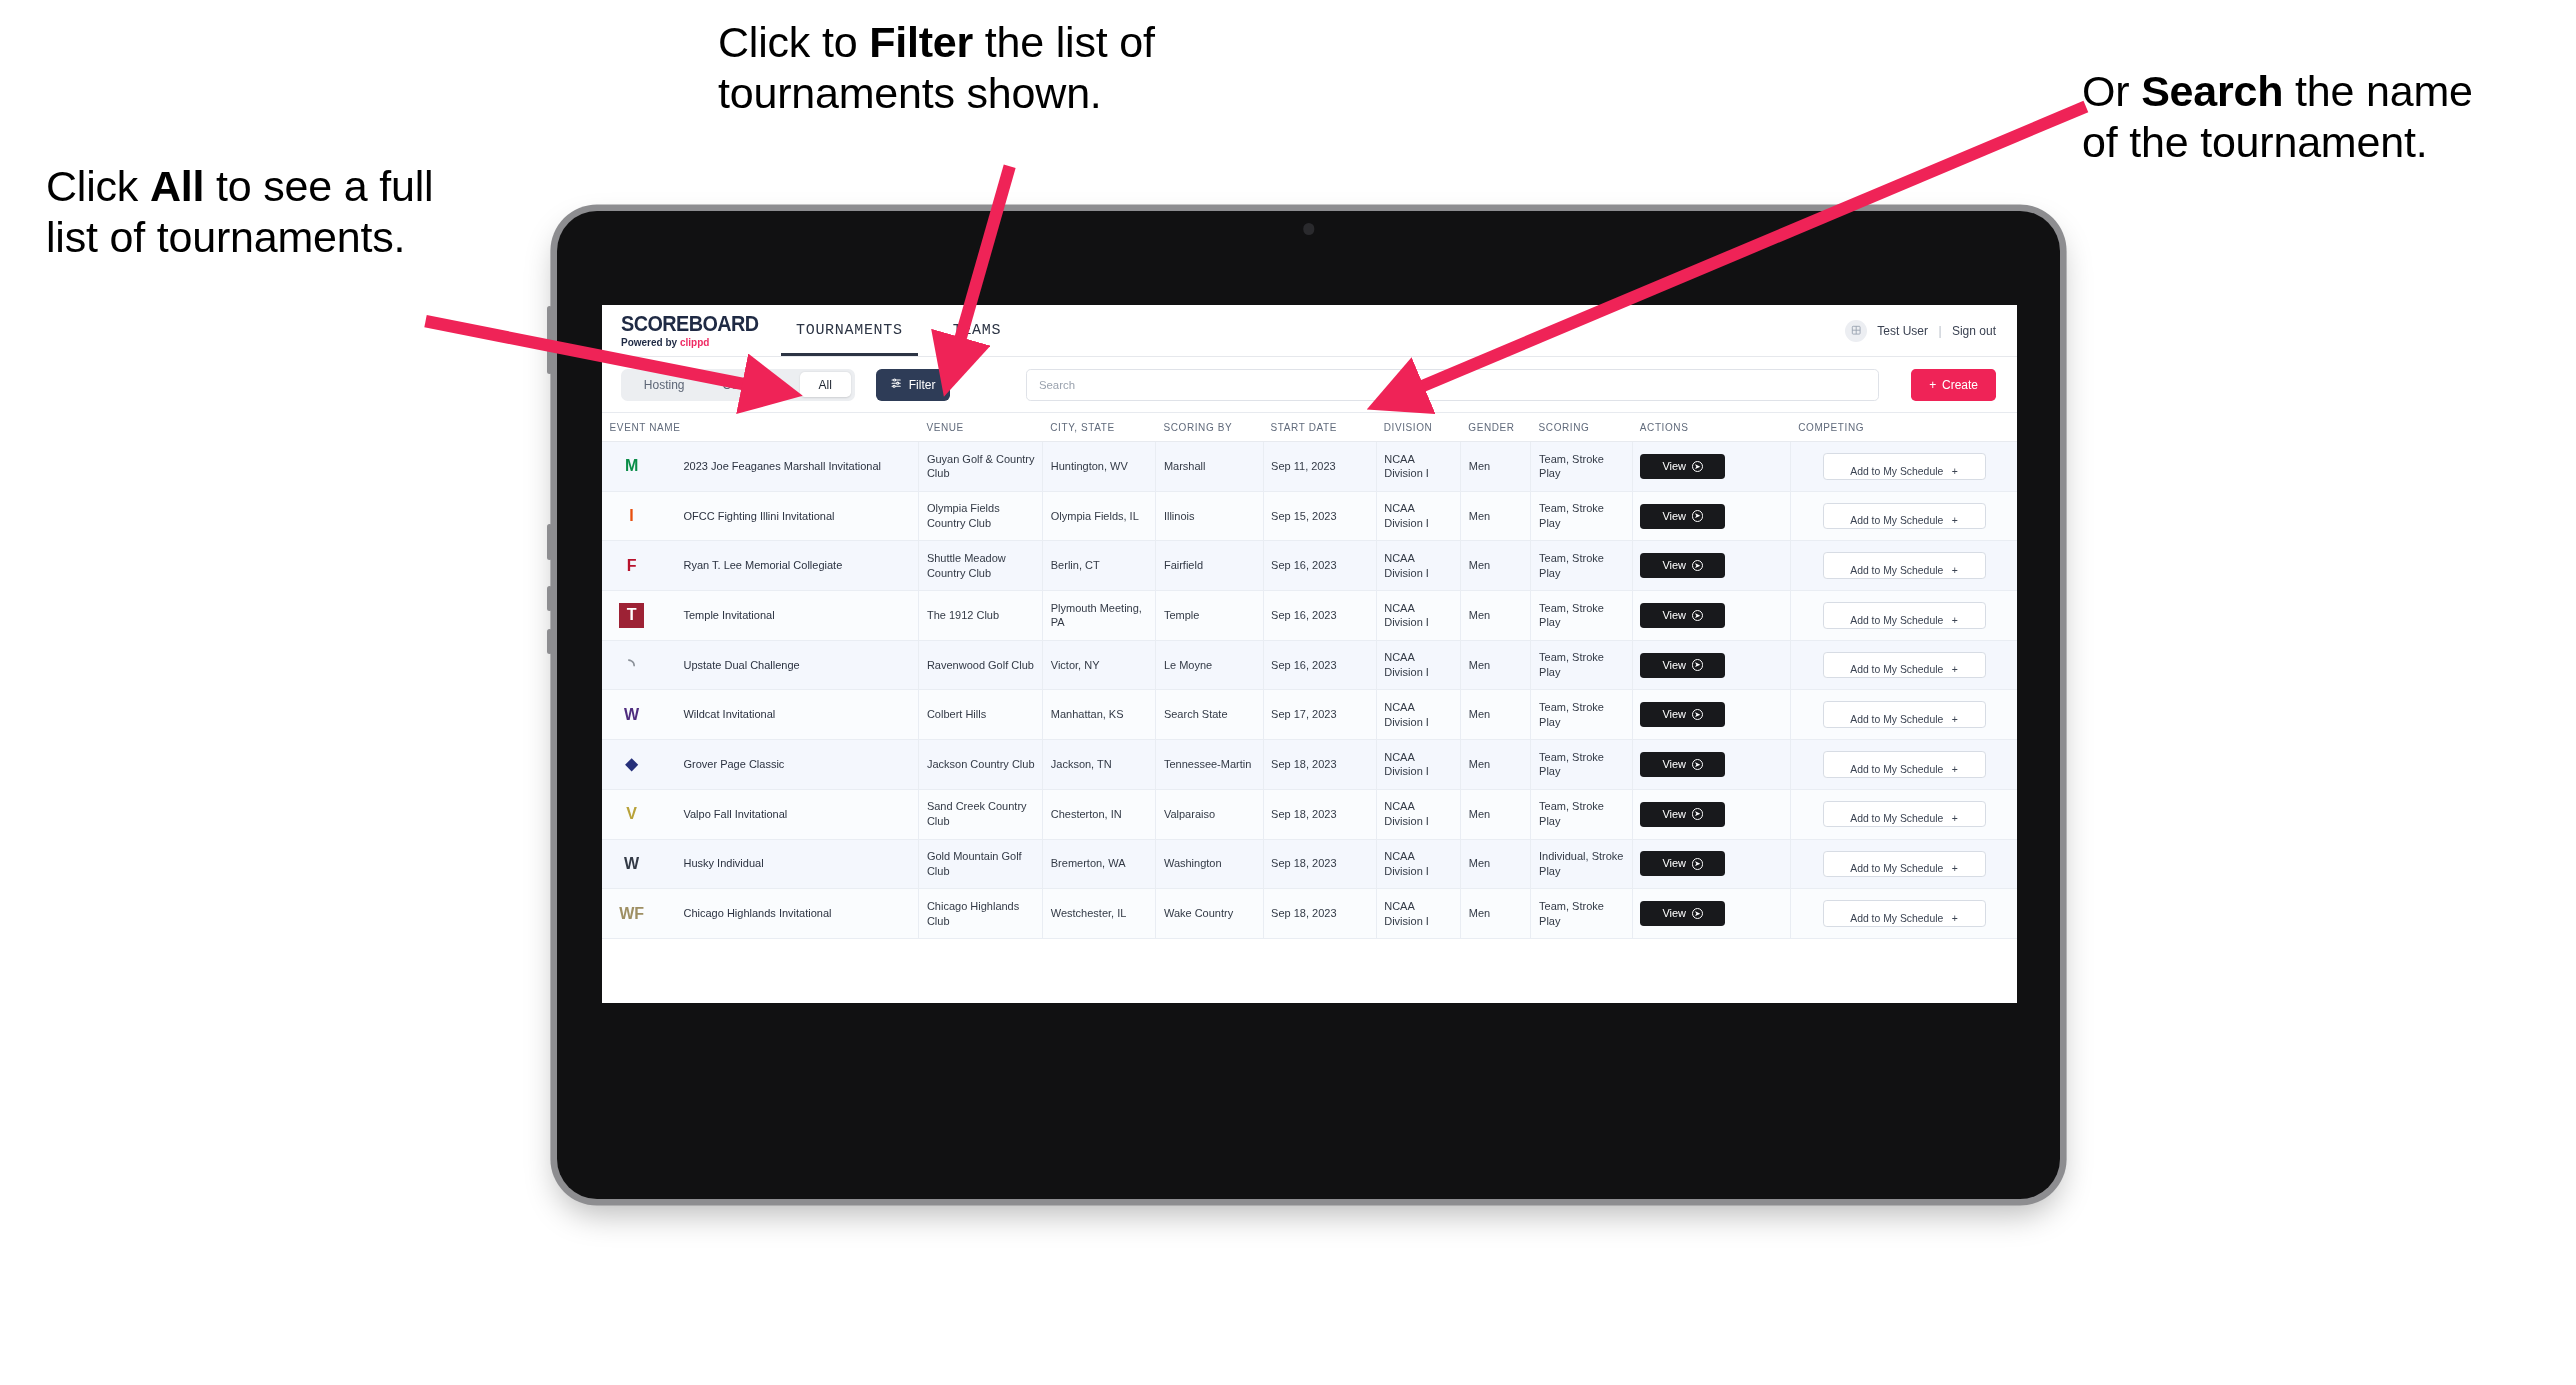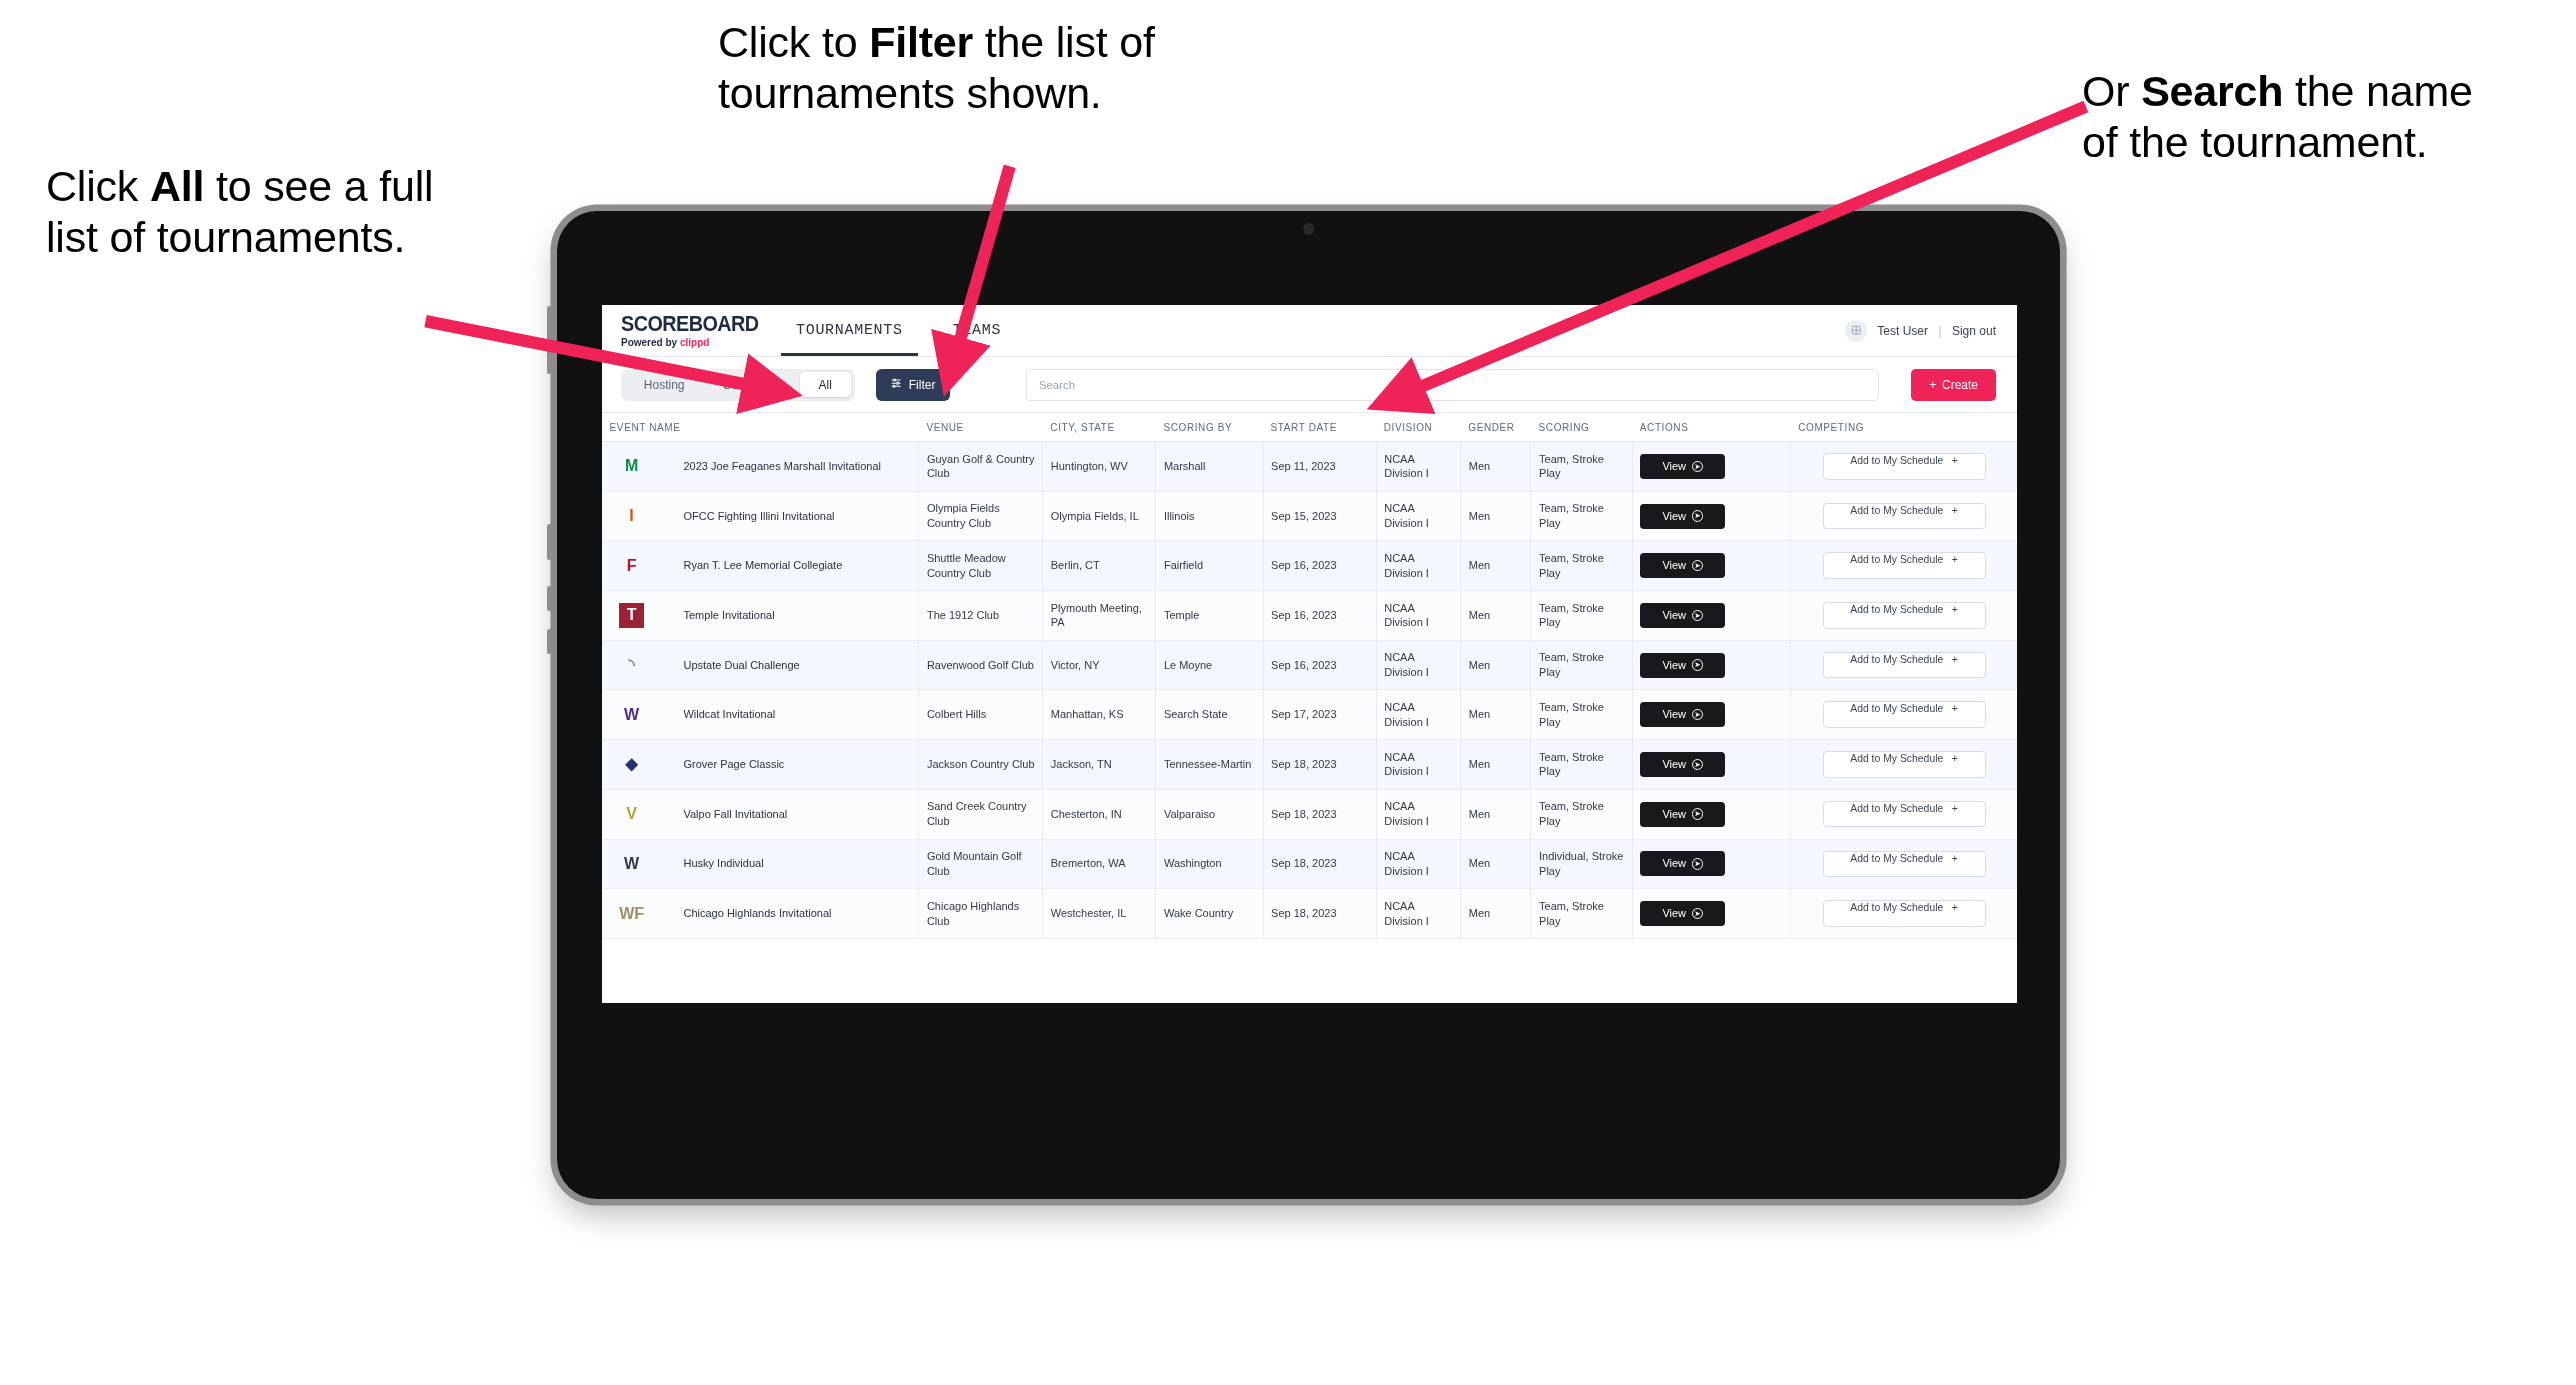--- a/index.html
+++ b/index.html
@@ -155,21 +155,21 @@
     display:flex;align-items:center;justify-content:center;gap:5.7px;cursor:pointer;
   }
   .circ-arrow{
     width:11.4px;height:11.4px;border:1.2px solid #fff;border-radius:50%;
     display:inline-flex;align-items:center;justify-content:center;
     font-size:7.6px;line-height:1;
   }
   .add-btn{
     border:0.9px solid #d7dce4;background:#fff;color:#3b4352;font-size:10.4px;
     height:26.6px;border-radius:3.8px;
-    display:flex;align-items:flex-start;justify-content:center;gap:8.5px;cursor:pointer;
+    display:flex;align-items:flex-end;justify-content:center;gap:8.5px;cursor:pointer;
     width:163px; margin:0 auto;
   }
 
   
   col.c-event{width:266px}
   col.c-venue{width:104px}
   col.c-city{width:95px}
   col.c-host{width:90px}
   col.c-date{width:95px}
   col.c-div{width:71px}

